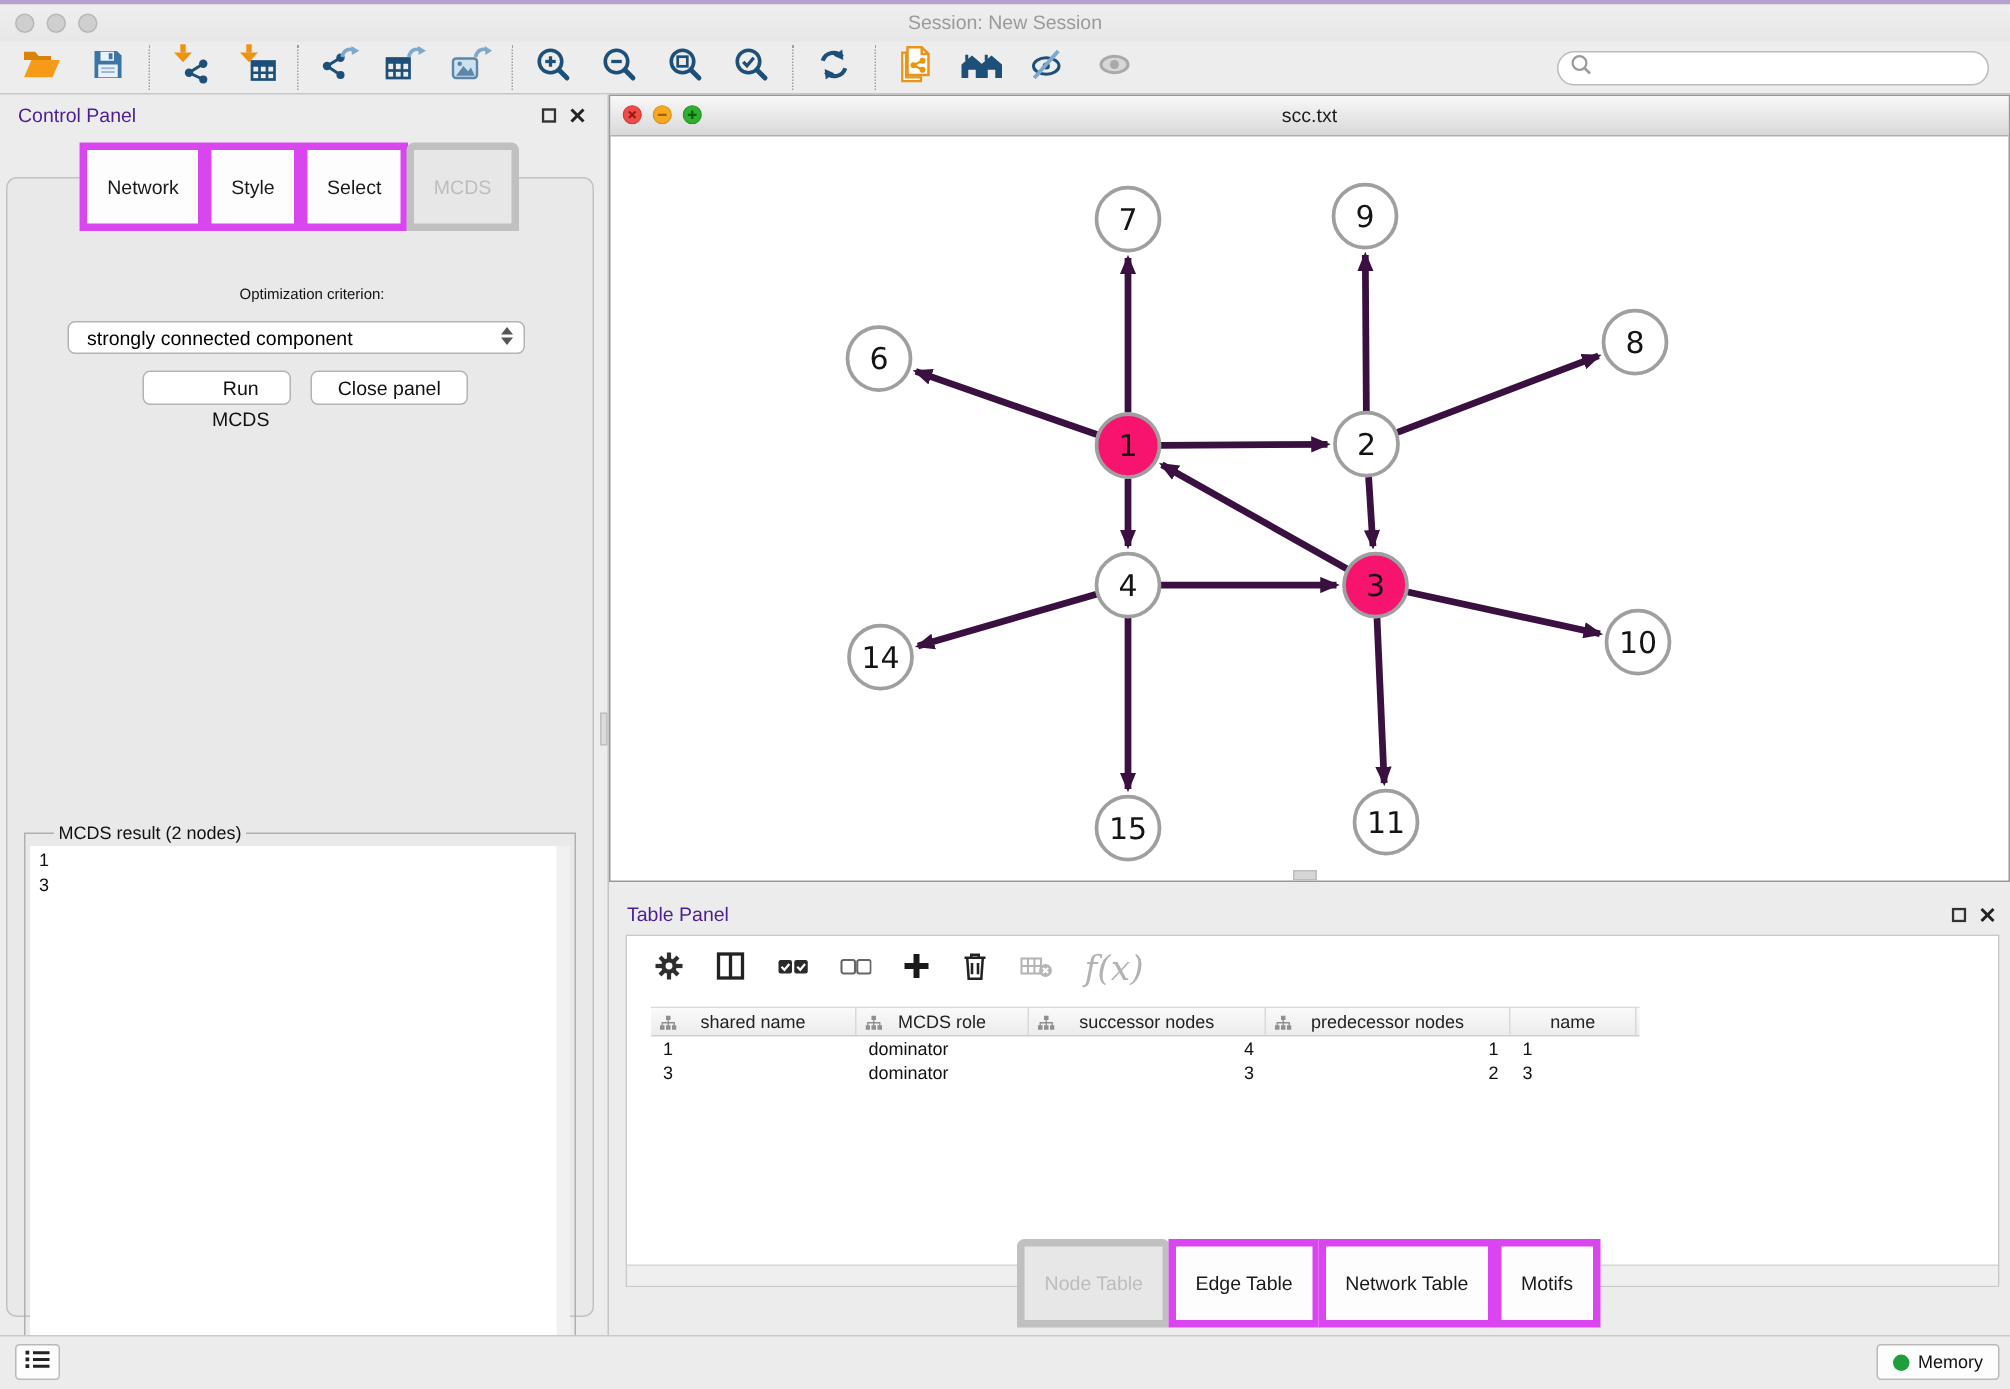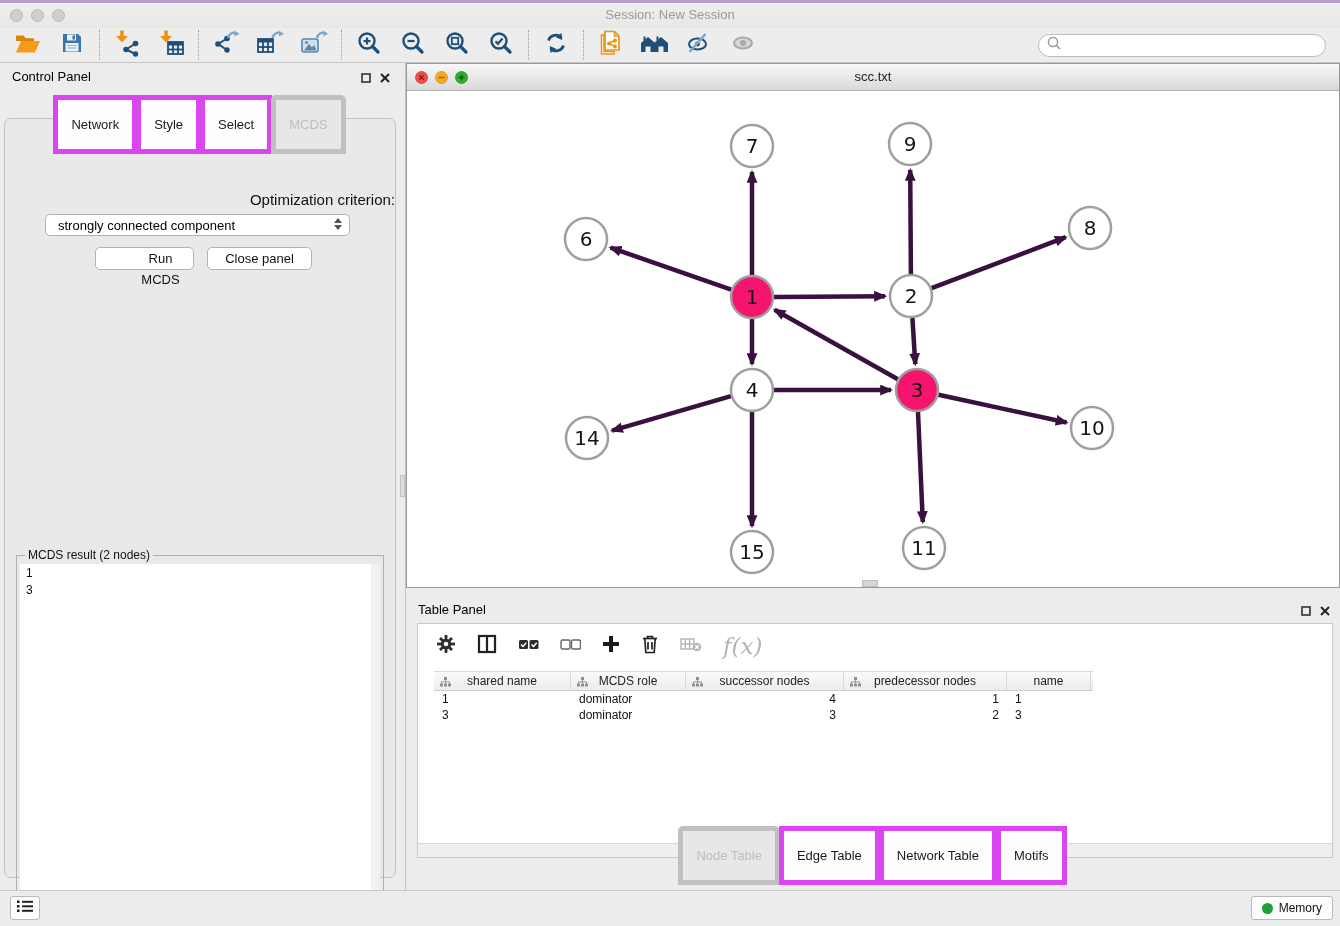--- a/index.html
+++ b/index.html
@@ -18,42 +18,42 @@
   .toolbar{position:absolute;left:0;top:28px;width:100%;height:35px;background:#ededed;
            border-bottom:1px solid #c6c6c6;box-sizing:border-box;display:flex;align-items:center;}
   .tb-btn{width:44px;height:30px;display:flex;align-items:center;justify-content:center;flex:0 0 auto;}
   .sep{height:30px;border-left:1px dotted #9f9f9f;margin:0 5px;flex:0 0 auto;}
   .search{margin-left:auto;margin-right:14px;width:288px;height:23px;background:#fff;
           border:1px solid #bcbcbc;border-radius:12px;display:flex;align-items:center;padding-left:8px;box-sizing:border-box;}
   .search input{border:none;outline:none;flex:1;font-size:12px;background:transparent;margin-left:5px;font-family:"Liberation Sans",sans-serif;}
   
   .control-panel{position:absolute;left:0;top:63px;width:400px;height:827px;}
   .cp-header{position:absolute;left:0;top:0;width:100%;height:26px;}
-  .panel-title{position:absolute;left:12px;top:6px;font-size:13px;color:#000000;}
+  .panel-title{position:absolute;left:12px;top:6px;font-size:13px;color:#4c1d95;}
   .win-icons{position:absolute;right:10px;top:6px;display:flex;gap:9px;align-items:center;}
   .tabs{position:absolute;top:32px;left:0;right:0;display:flex;justify-content:center;z-index:2;}
   .tab{border:5px solid #d946ef;background:#fdfdfd;padding:17px 13px;font-size:13px;
        margin-left:-1px;color:#1a1a1a;white-space:nowrap;}
   .tab.active{background:#e7e7e7;color:#bdbdbd;border-color:#c0c0c0;border-radius:5px 5px 0 0;}
   .cp-body{position:absolute;left:4px;right:4px;top:55px;bottom:12px;background:#e9e9e9;
            border:1px solid #c2c2c2;border-radius:7px;}
-  .opt-label{position:absolute;left:16px;right:0;top:72px;text-align:right;font-size:15px;color:#111;}
+  .opt-label{position:absolute;left:16px;right:0;top:72px;text-align:center;font-size:10px;color:#111;}
   .select{position:absolute;left:40px;right:45px;top:95px;height:22px;background:#fff;border:1px solid #b3b3b3;
           border-radius:5px;font-size:13px;line-height:22px;padding-left:12px;box-sizing:border-box;}
   .spin{position:absolute;right:7px;top:3px;display:flex;flex-direction:column;gap:2px;}
   .spin i{width:0;height:0;border-left:4px solid transparent;border-right:4px solid transparent;display:block;}
   .spin .up{border-bottom:5px solid #555;}
   .spin .dn{border-top:5px solid #555;}
   .btn{position:absolute;top:128px;height:23px;background:#fff;border:1px solid #b3b3b3;border-radius:5px;
        font-size:13px;text-align:center;line-height:21px;box-sizing:border-box;color:#111;}
   .btn.run{left:90px;width:99px;padding-left:32px;}
   .btn.closep{left:202px;width:105px;}
   fieldset.result{position:absolute;left:11px;right:11px;top:429px;height:382px;margin:0;padding:0;
                   border:1px solid #b0b0b0;background:transparent;}
-  fieldset.result legend{font-size:12px;color:#111;margin-left:8px;padding:0 3px;}
+  fieldset.result legend{font-size:12px;color:#111;margin-left:19px;padding:0 3px;}
   .result-text{position:absolute;left:3px;right:3px;top:2px;bottom:3px;background:#fff;
                font-size:12px;line-height:17px;padding:1px 6px;white-space:pre;color:#111;}
   .vtrack{position:absolute;right:3px;top:2px;bottom:3px;width:9px;background:#f1f1f1;}
   
   .vsplit{position:absolute;left:400px;top:63px;width:6px;bottom:36px;background:#ececec;border-right:1px solid #c4c4c4;box-sizing:border-box;}
   .vs-handle{position:absolute;top:412px;left:0px;width:5px;height:22px;background:#dcdcdc;border:1px solid #c0c0c0;box-sizing:border-box;}
   
   .network-window{position:absolute;left:406px;top:63px;width:934px;height:525px;background:#fff;
                   border:1px solid #999;box-sizing:border-box;}
   .nw-titlebar{position:relative;height:26px;background:linear-gradient(#f8f8f8,#d9d9d9);border-bottom:1px solid #b0b0b0;}

